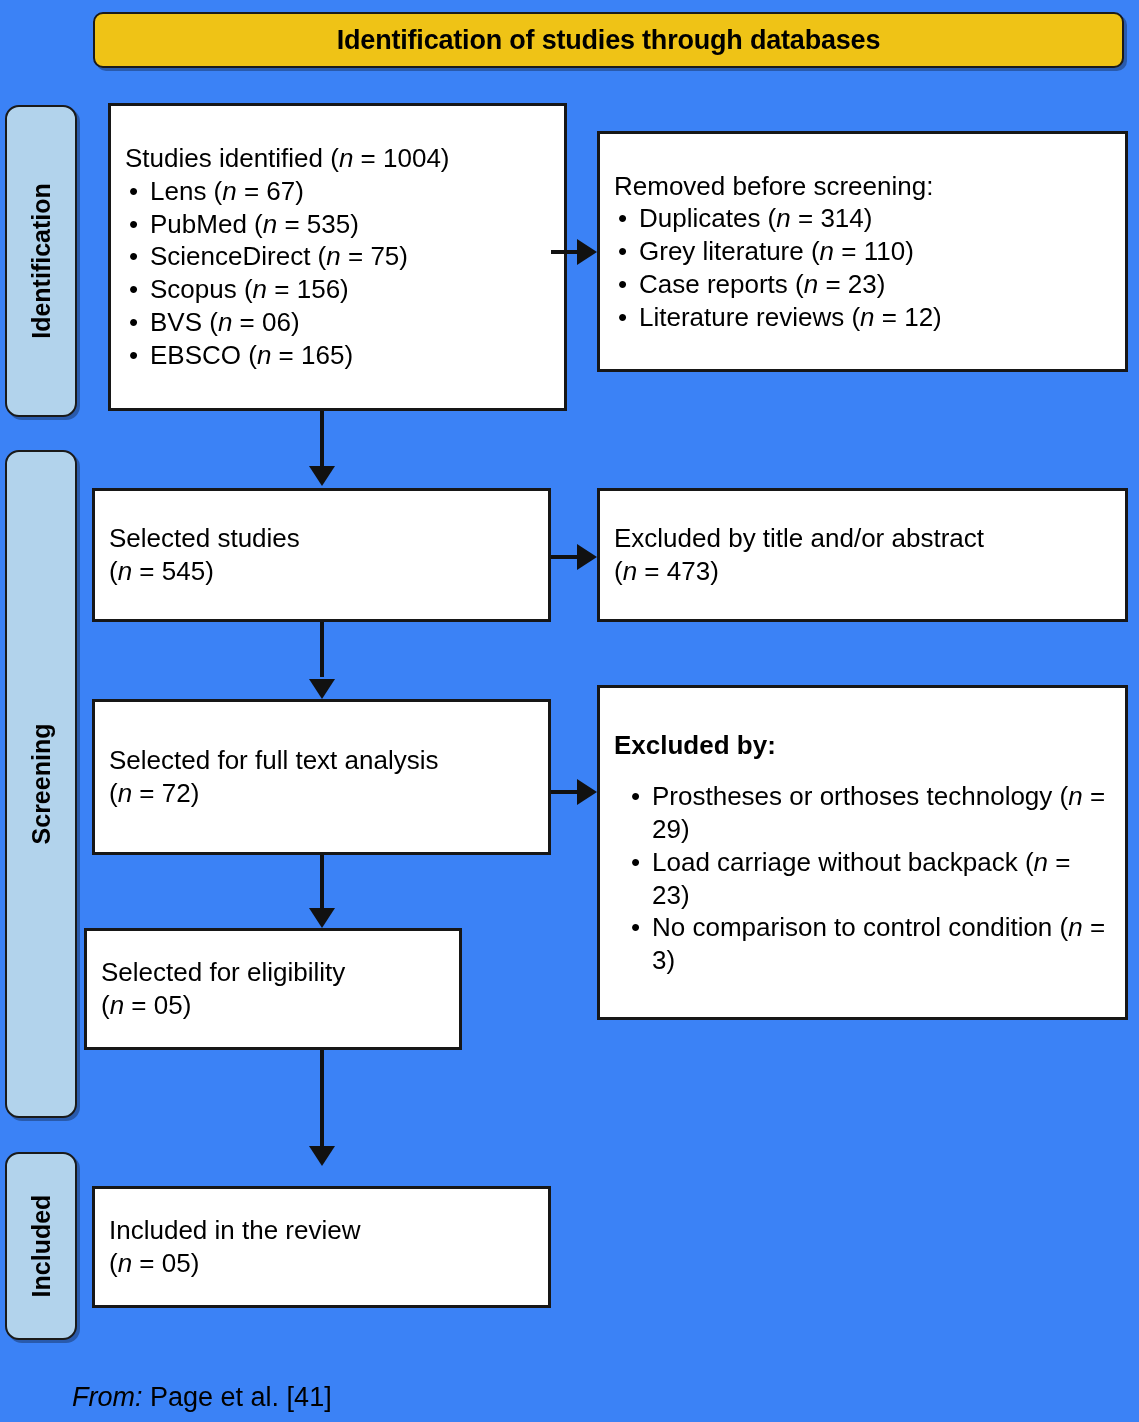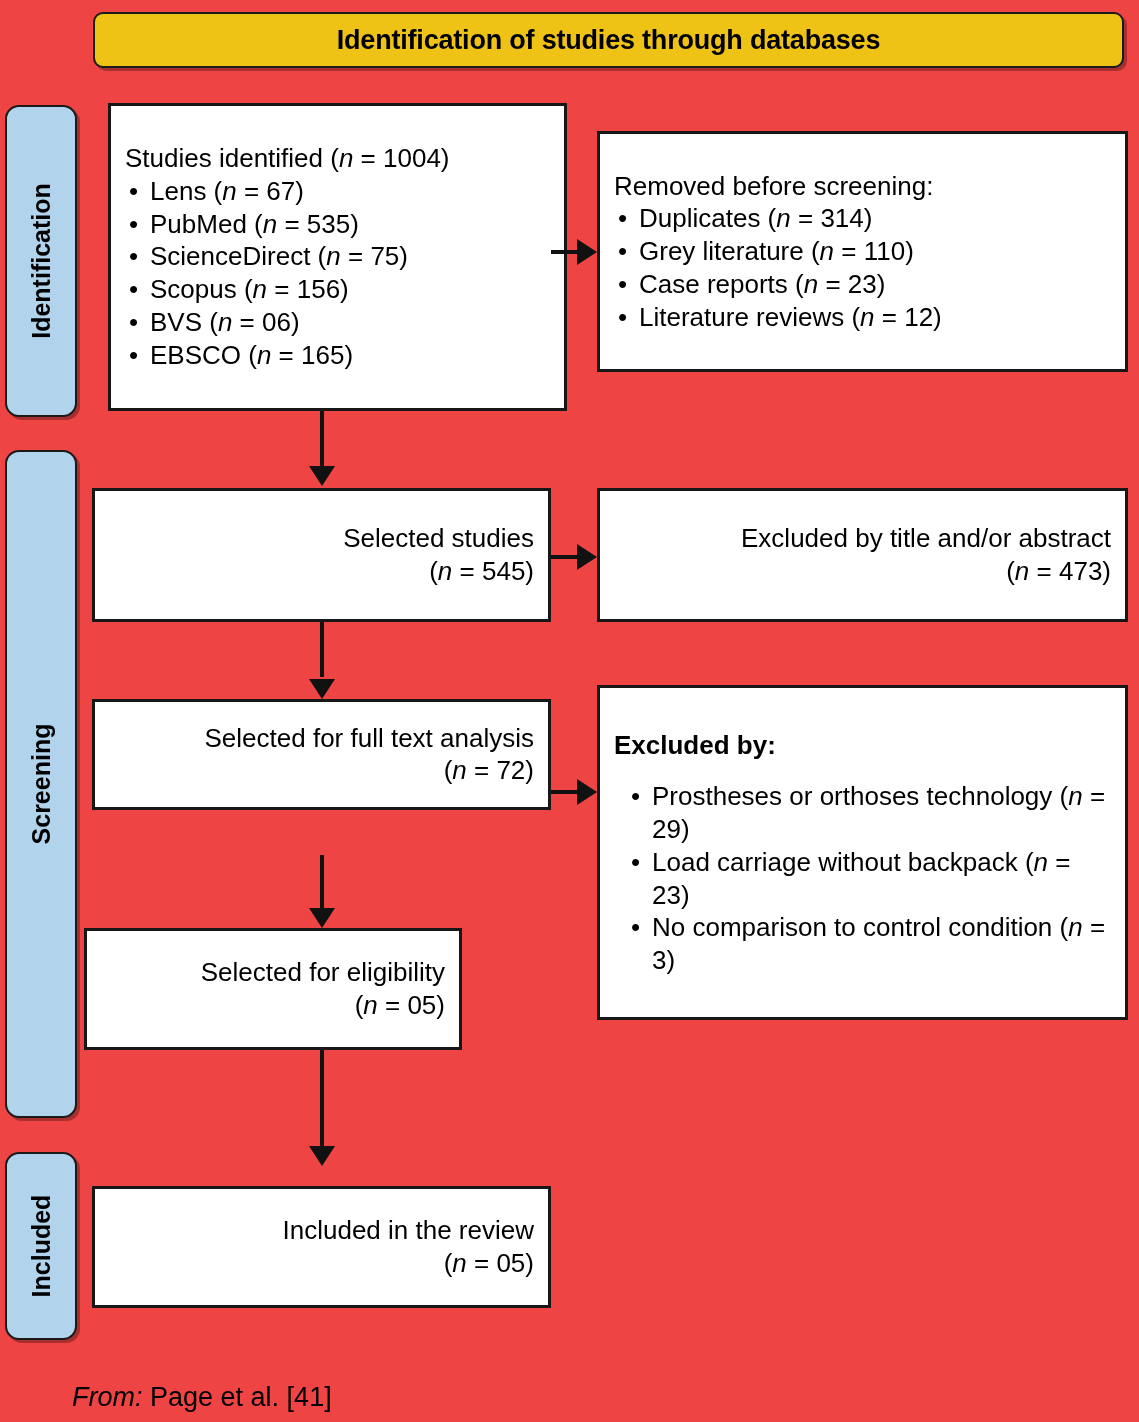--- a/index.html
+++ b/index.html
@@ -9,21 +9,21 @@
   }
   body {
     font-family: "Liberation Sans", sans-serif;
     color: #000000;
   }
   #page {
     position: relative;
     width: 1139px;
     height: 1422px;
     overflow: hidden;
-    background: #ef4444;
+    background: #3b82f6;
   }
 
   
   .banner {
     position: absolute;
     left: 93px;
     top: 12px;
     width: 1031px;
     height: 56px;
     background: #efc316;
@@ -73,21 +73,21 @@
   }
   .box-inner {
     position: absolute;
     left: 0; right: 0; top: 50%;
     transform: translateY(-50%);
     padding: 0 14px;
     box-sizing: border-box;
     font-size: 26px;
     line-height: 1.26;
   }
-  .box-inner.center { text-align: right; }
+  .box-inner.center { text-align: left; }
   .box-inner.left   { text-align: left; }
 
   .hd { display: block; }
   .blist {
     list-style: none;
     margin: 0;
     padding: 0;
   }
   .blist li {
     position: relative;
@@ -101,21 +101,21 @@
     top: 0;
   }
   .blist.indented li { padding-left: 38px; }
   .blist.indented li::before { left: 17px; }
 
   .it { font-style: italic; }
 
   
   #box-identified   { left: 92px; top: 103px;  width: 459px; height: 308px; margin-left: 16px; }
   #box-selected     { left: 92px; top: 488px;  width: 459px; height: 134px; }
-  #box-fulltext     { left: 92px; top: 699px;  width: 459px; height: 111px; }
+  #box-fulltext     { left: 92px; top: 699px;  width: 459px; height: 156px; }
   #box-eligibility  { left: 84px; top: 928px;  width: 378px; height: 122px; }
   #box-included     { left: 92px; top: 1186px; width: 459px; height: 122px; }
 
   
   #box-removed      { left: 597px; top: 131px; width: 531px; height: 241px; }
   #box-excl-title   { left: 597px; top: 488px; width: 531px; height: 134px; }
   #box-excl-by      { left: 597px; top: 685px; width: 531px; height: 335px; }
 
   
   .vline {

